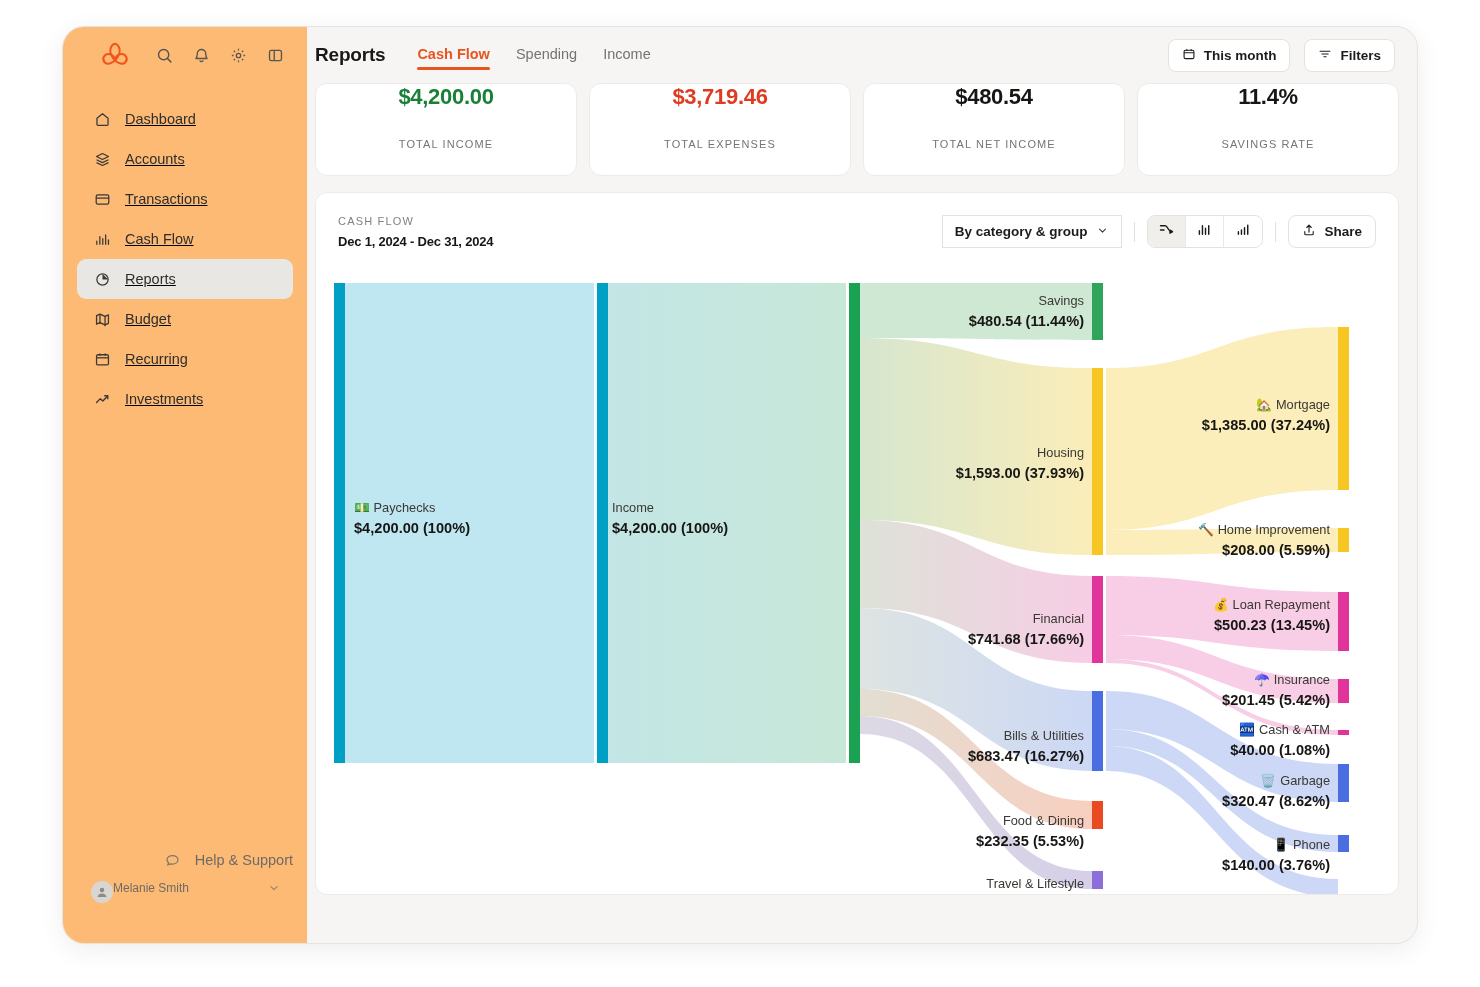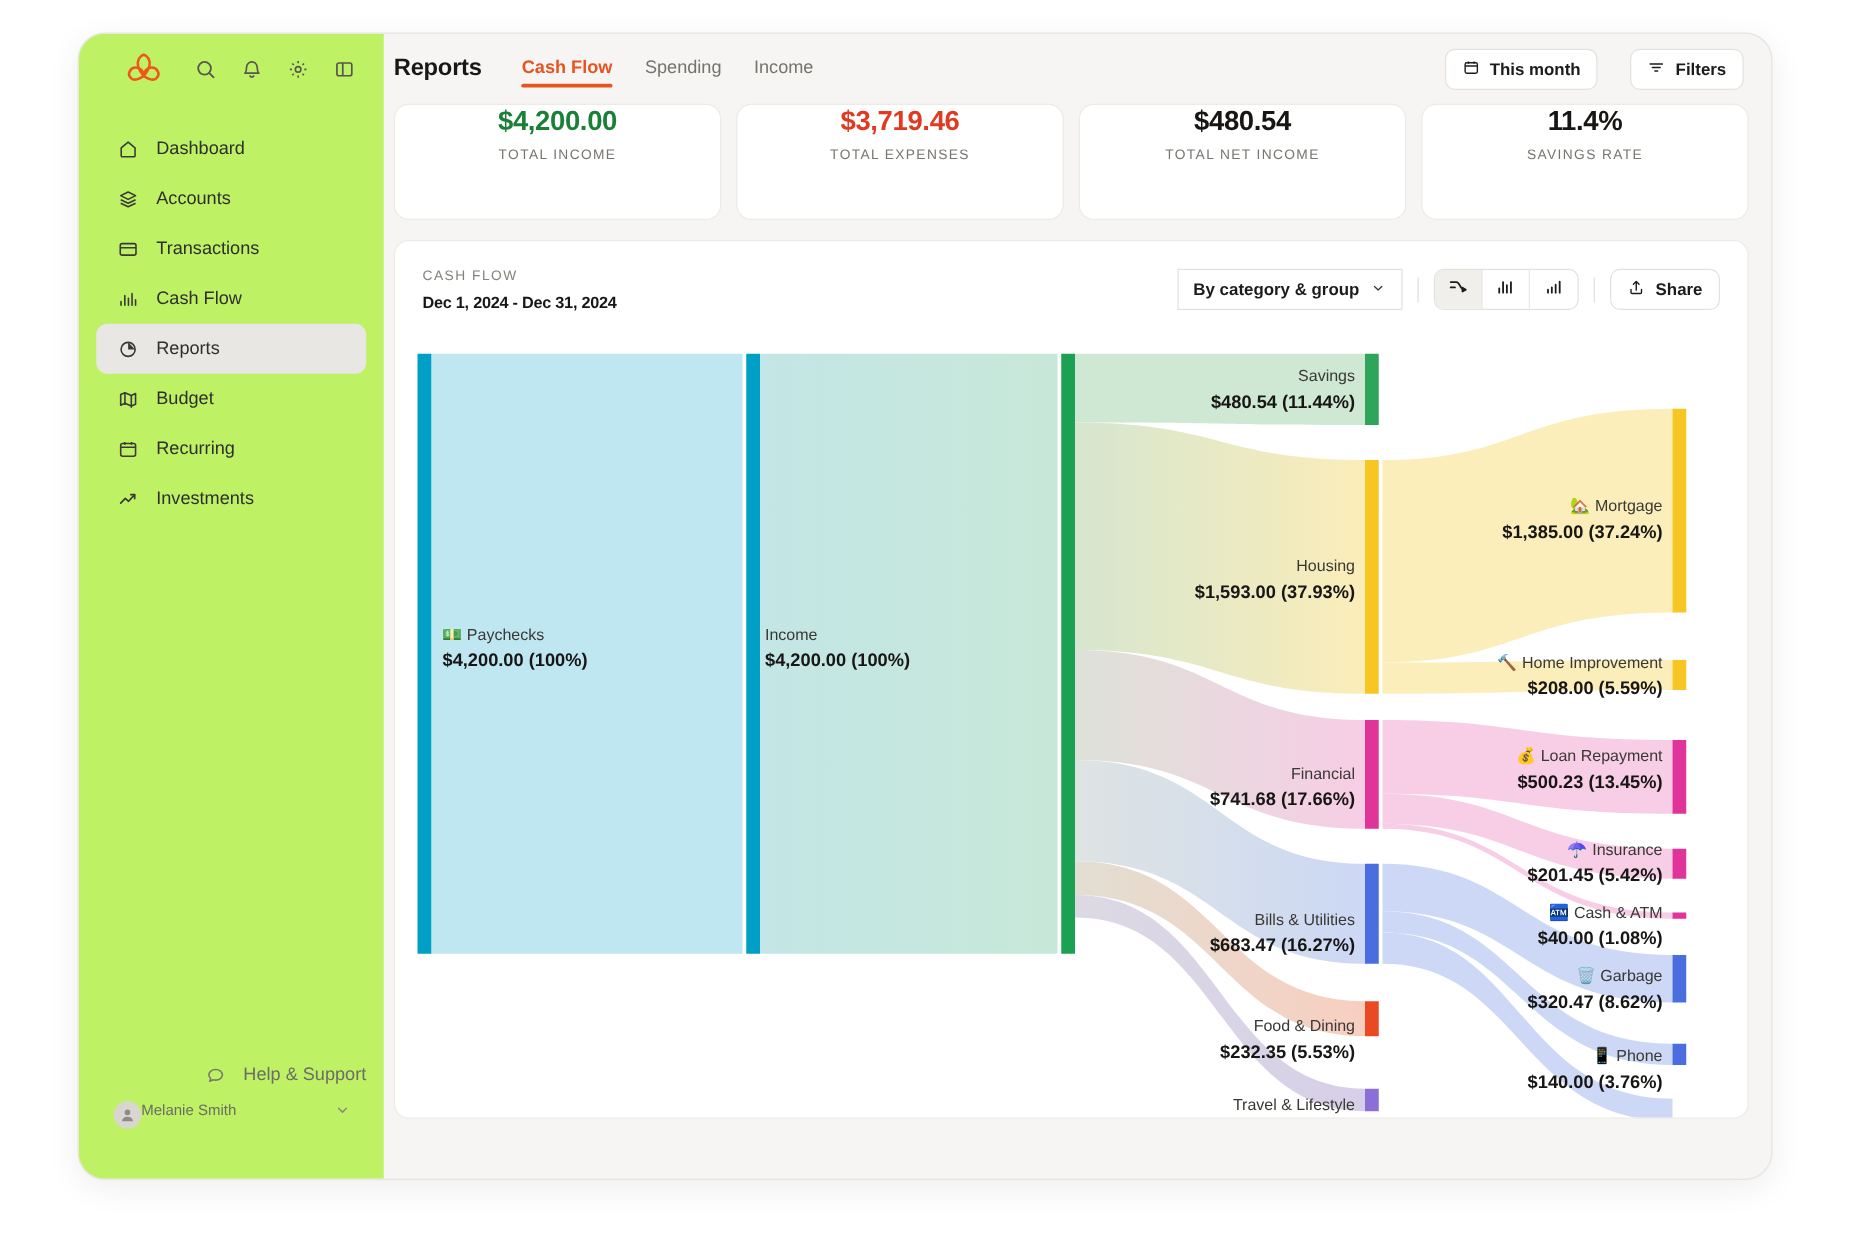--- a/index.html
+++ b/index.html
@@ -17,21 +17,22 @@
     border-radius: 22px;
     border: 1px solid #e6e4e0;
     overflow: hidden;
     box-shadow: 0 6px 26px rgba(0,0,0,0.07);
   }
 
   
   .sidebar {
     position: absolute; left: 0; top: 0;
     width: 244px; height: 100%;
-    background: #bef264;
+    background: #fdba74;
+    text-decoration: underline;
   }
   .logo-row {
     height: 56px; display: flex; align-items: center;
     padding-left: 37px; gap: 0px;
   }
   .logo { width: 30px; height: 26px; }
   .top-icons { display: flex; align-items: center; gap: 20px; margin-left: 26px; }
   .top-icons .ti { width: 17px; height: 17px; color: #5c5a57; cursor: pointer; }
   .nav { margin-top: 16px; }
   .nav-item {
@@ -70,38 +71,38 @@
   .tabs { display: flex; gap: 26px; margin-left: 32px; }
   .tab {
     font-size: 14.5px; color: #76736e; cursor: pointer;
     padding-bottom: 3px; position: relative;
   }
   .tab.active { color: #e8541f; font-weight: 700; }
   .tab.active::after {
     content: ''; position: absolute; left: 0; right: 0; bottom: -5px;
     height: 2.5px; background: #e8541f; border-radius: 2px;
   }
-  .topbar-right { margin-left: auto; display: flex; gap: 26px; }
+  .topbar-right { margin-left: auto; display: flex; gap: 14px; }
   .pill-btn {
     height: 33px; background: #fff; border: 1px solid #e4e2de;
     border-radius: 8px; display: flex; align-items: center; gap: 8px;
     padding: 0 13px; font-size: 13.5px; font-weight: 700; color: #1d1c1a;
     cursor: pointer;
   }
 
   
   .stats { display: flex; gap: 12px; padding: 0 18px 0 8px; }
   .stat-card {
     flex: 1; height: 93px; background: #fff; border-radius: 12px;
     border: 1px solid #edebe7;
     display: flex; flex-direction: column; align-items: center; 
     gap: 8px;
   }
   .stat-value { font-size: 22px; font-weight: 700; letter-spacing: -0.3px; }
-  .stat-label { font-size: 11px; letter-spacing: 1.1px; color: #78756f; font-weight: 500;}
+  .stat-label { font-size: 11px; letter-spacing: 1.1px; color: #78756f; font-weight: 500; margin-top: 20px;}
 
   
   .chart-panel {
     margin: 16px 18px 0 8px; background: #fff;
     border-radius: 12px; border: 1px solid #edebe7;
     height: 703px; position: relative; overflow: hidden;
   }
   .chart-head { display: flex; align-items: flex-start; padding: 22px 22px 0 22px; }
   .chart-kicker { font-size: 11px; letter-spacing: 1.2px; color: #85827c; font-weight: 500; }
   .chart-range { font-size: 13px; font-weight: 700; color: #181715; margin-top: 7px; letter-spacing: -0.2px;}

